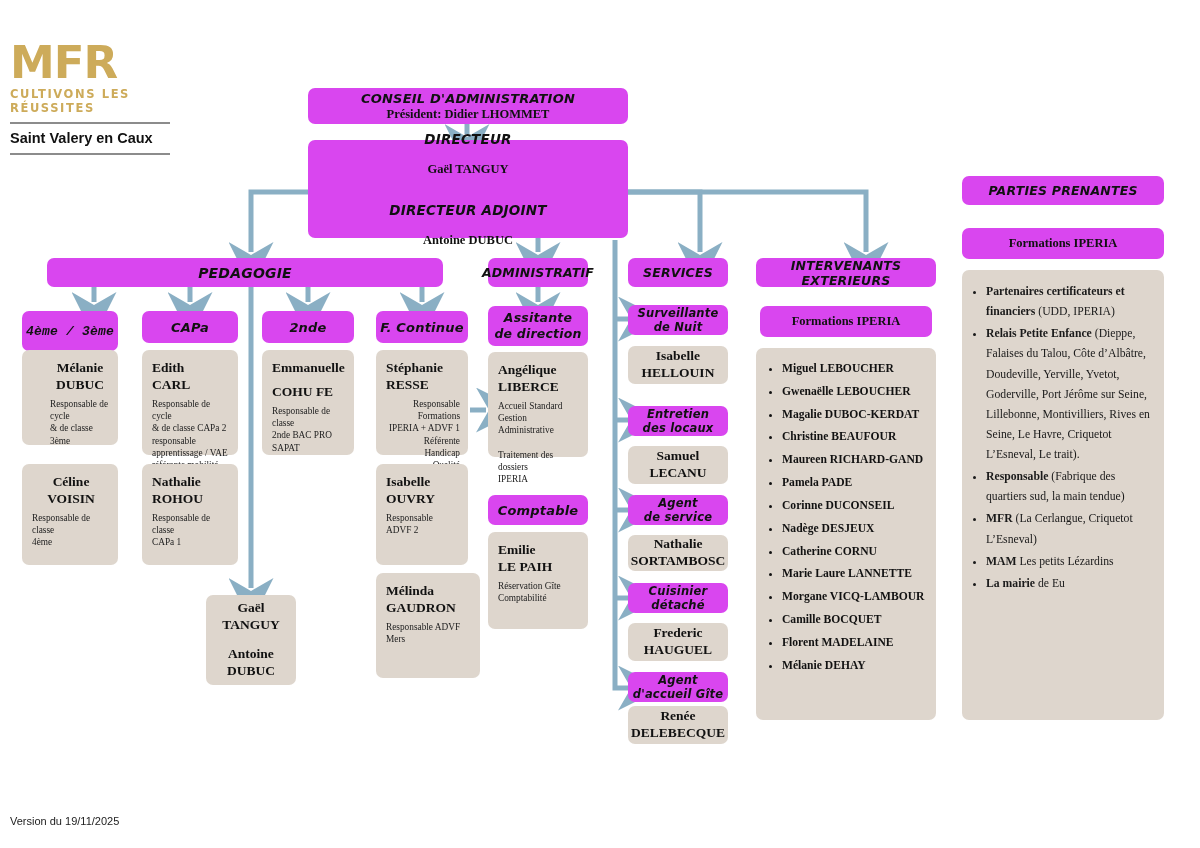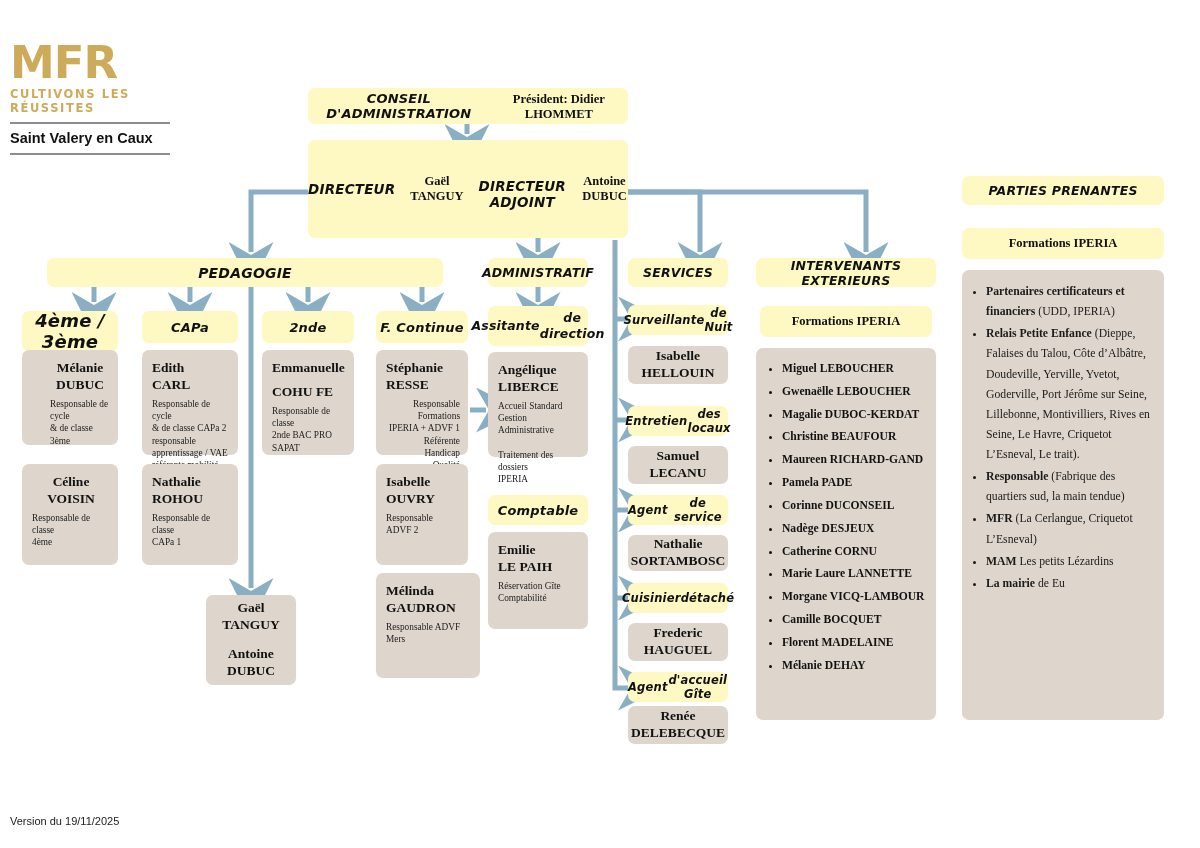--- a/index.html
+++ b/index.html
@@ -11,24 +11,24 @@
     overflow:hidden;
   }
   .canvas{position:absolute;left:0;top:0;width:1200px;height:848px;}
 
   
   #wires{position:absolute;left:0;top:0;width:1200px;height:848px;pointer-events:none;}
 
   
   .gold{
     position:absolute;
-    background:#fef9c3;
+    background:#d946ef;
     border-radius:7px;
     color:#111;
-    display:flex;flex-direction:row;
+    display:flex;flex-direction:column;
     align-items:center;justify-content:center;
     text-align:center;
     box-sizing:border-box;
     z-index:3;
   }
   .beige{
     position:absolute;
     background:#ded6cd;
     border-radius:7px;
     color:#111;
@@ -173,21 +173,21 @@
   </div>
 
   <div class="gold title-marker" style="left:47px;top:258px;width:396px;height:29px;font-size:14px;">PEDAGOGIE</div>
 
   <div class="gold title-marker" style="left:488px;top:258px;width:100px;height:29px;font-size:12.5px;">ADMINISTRATIF</div>
 
   <div class="gold title-marker" style="left:628px;top:258px;width:100px;height:29px;font-size:12.5px;">SERVICES</div>
 
   <div class="gold title-marker" style="left:756px;top:258px;width:180px;height:29px;font-size:12.5px;">INTERVENANTS EXTERIEURS</div>
 
-  <div class="gold title-marker" style="left:22px;top:311px;width:96px;height:40px;font-size:18px;">4ème / 3ème</div>
+  <div class="gold title-marker" style="left:22px;top:311px;width:96px;height:40px;font-size:13px;font-family:Liberation Mono, monospace;">4ème / 3ème</div>
   <div class="beige pad center" style="left:22px;top:350px;width:96px;height:95px;padding-left:28px;">
     <div class="pname">Mélanie</div>
     <div class="pname">DUBUC</div>
     <div class="prole" style="text-align:left;">
         <div>Responsable de cycle
 &amp; de classe 3ème</div>
       </div>
   </div>
   <div class="beige pad center" style="left:22px;top:464px;width:96px;height:101px;">
     <div class="pname">Céline</div>

